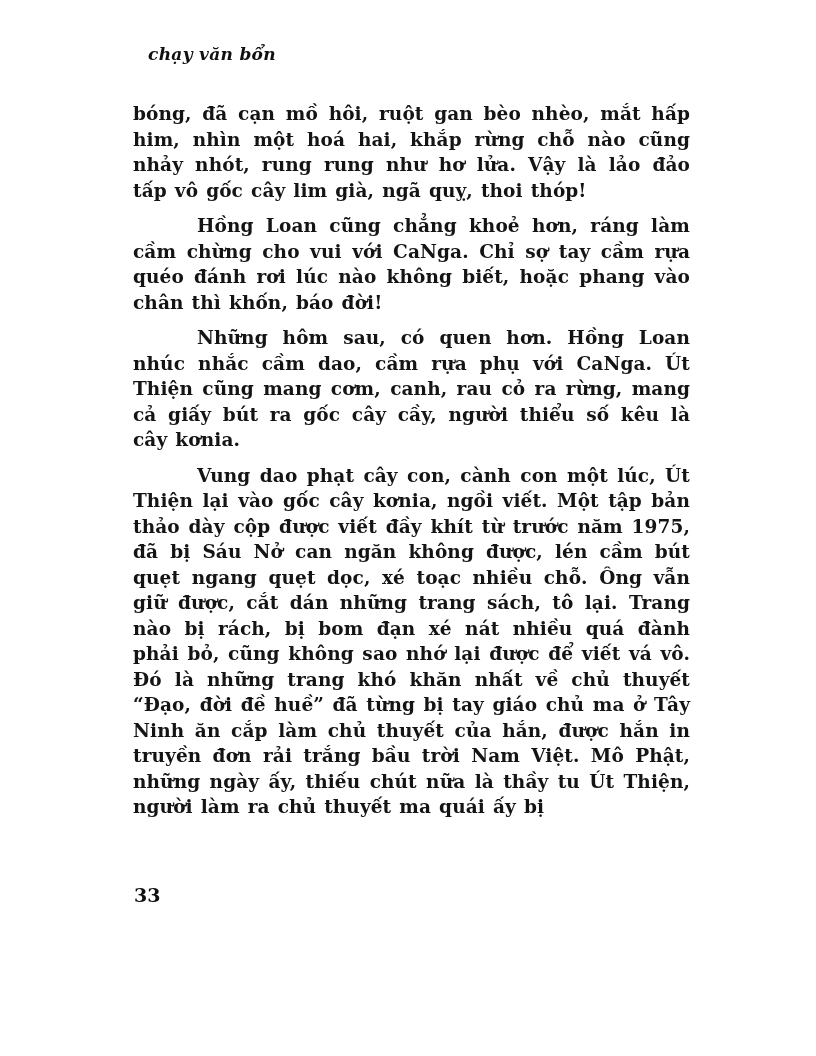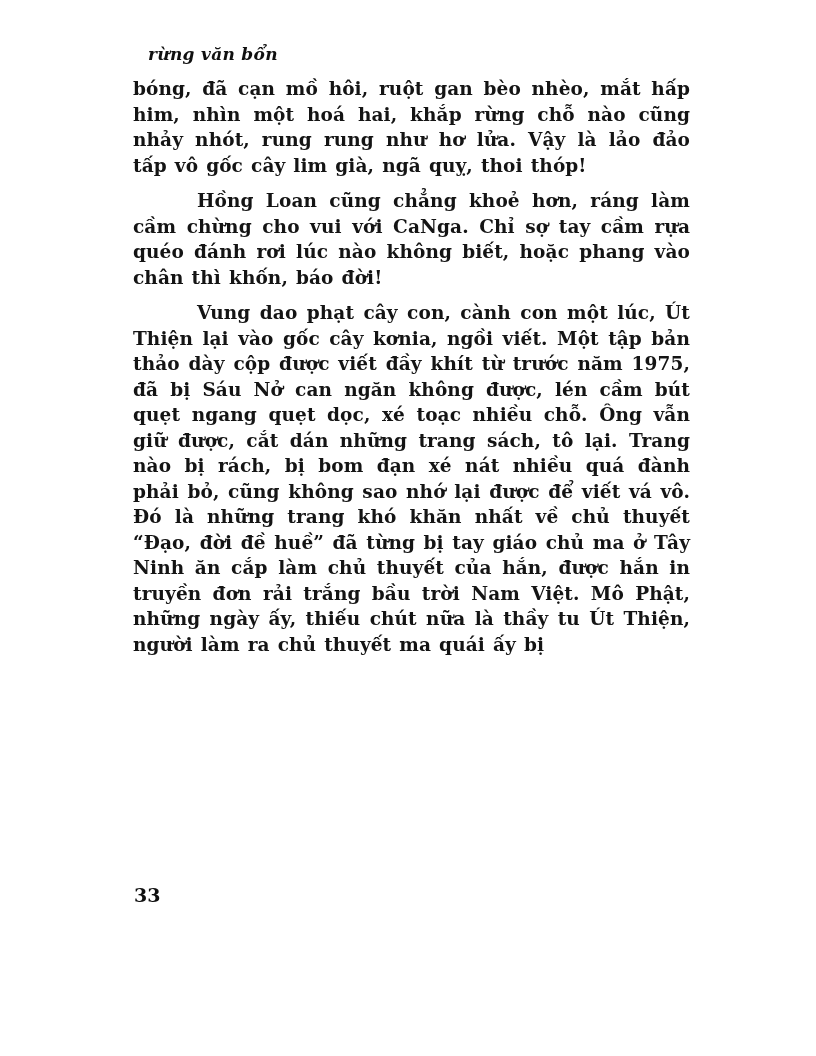--- a/index.html
+++ b/index.html
@@ -23,21 +23,21 @@
     top: 44px;
     font-size: 17px;
     font-weight: bold;
     font-style: italic;
     letter-spacing: 0.3px;
     color: #101010;
   }
   .text-block {
     position: absolute;
     left: 133px;
-    top: 76px;
+    top: 101px;
     width: 557px;
   }
   .text-block p {
     margin: 0 0 10px 0;
     font-size: 18.5px;
     line-height: 25.5px;
     font-weight: bold;
     text-align: justify;
     text-justify: inter-word;
     letter-spacing: 0.1px;
@@ -54,23 +54,24 @@
     font-size: 19px;
     font-weight: bold;
     color: #101010;
   }
 </style>
 </head>
 <body>
 
 <div class="page">
 
-  <div class="running-header">rừng văn bổn</div>
+  <div class="running-header">chạy văn bổn</div>
 
   <div class="text-block">
     <p>bóng, đã cạn mồ hôi, ruột gan bèo nhèo, mắt hấp him, nhìn một hoá hai, khắp rừng chỗ nào cũng nhảy nhót, rung rung như hơ lửa. Vậy là lảo đảo tấp vô gốc cây lim già, ngã quỵ, thoi thóp!</p>
     <p class="indent">Hồng Loan cũng chẳng khoẻ hơn, ráng làm cầm chừng cho vui với CaNga. Chỉ sợ tay cầm rựa quéo đánh rơi lúc nào không biết, hoặc phang vào chân thì khốn, báo đời!</p>
+    <p class="indent">Những hôm sau, có quen hơn. Hồng Loan nhúc nhắc cầm dao, cầm rựa phụ với CaNga. Út Thiện cũng mang cơm, canh, rau cỏ ra rừng, mang cả giấy bút ra gốc cây cầy, người thiểu số kêu là cây kơnia.</p>
     <p class="indent">Vung dao phạt cây con, cành con một lúc, Út Thiện lại vào gốc cây kơnia, ngồi viết. Một tập bản thảo dày cộp được viết đầy khít từ trước năm 1975, đã bị Sáu Nở can ngăn không được, lén cầm bút quẹt ngang quẹt dọc, xé toạc nhiều chỗ. Ông vẫn giữ được, cắt dán những trang sách, tô lại. Trang nào bị rách, bị bom đạn xé nát nhiều quá đành phải bỏ, cũng không sao nhớ lại được để viết vá vô. Đó là những trang khó khăn nhất về chủ thuyết “Đạo, đời đề huề” đã từng bị tay giáo chủ ma ở Tây Ninh ăn cắp làm chủ thuyết của hắn, được hắn in truyền đơn rải trắng bầu trời Nam Việt. Mô Phật, những ngày ấy, thiếu chút nữa là thầy tu Út Thiện, người làm ra chủ thuyết ma quái ấy bị</p>
   </div>
 
   <div class="page-number">33</div>
 
 </div>
 
 </body></html>

